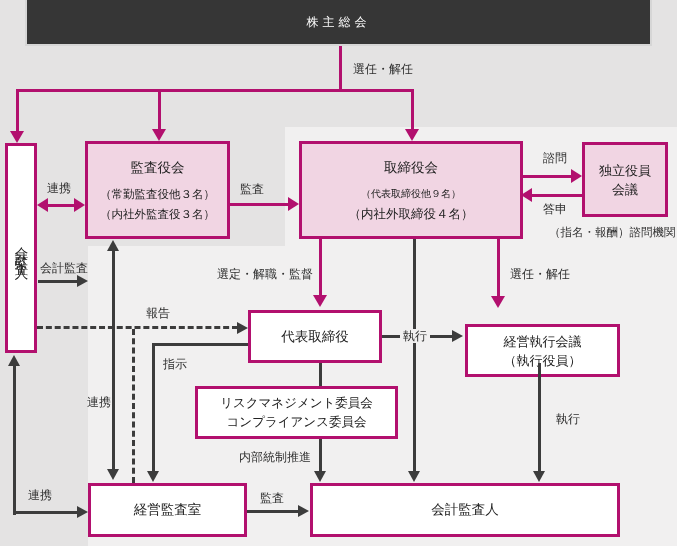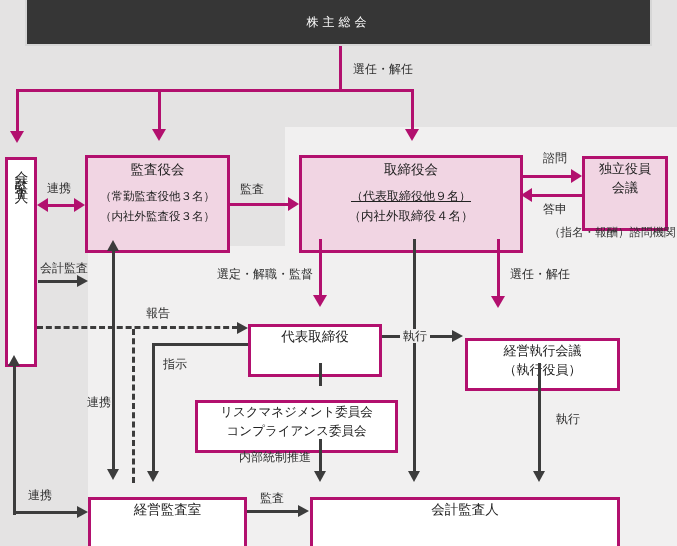--- a/index.html
+++ b/index.html
@@ -5,21 +5,21 @@
   html,body{margin:0;padding:0;}
   body{background:#ffffff;font-family:"Liberation Sans","DejaVu Sans",sans-serif;}
   #stage{position:relative;width:677px;height:546px;background:#e4e3e3;overflow:hidden;
          color:#2b2b2b;-webkit-font-smoothing:antialiased;}
   #stage *{box-sizing:border-box;}
   .panel{position:absolute;background:#f1f0f0;}
   .bar{position:absolute;background:#363636;color:#ffffff;text-align:center;
        font-size:12px;letter-spacing:4px;line-height:44px;
        border:2px solid #d6d6d6;border-top:none;}
   .box{position:absolute;border:3px solid #b2106e;display:flex;flex-direction:column;
-       align-items:center;text-align:center;color:#222;margin-top:14px;}
+       align-items:center;justify-content:center;text-align:center;color:#222;}
   .pink{background:#f1d5e3;}
   .white{background:#ffffff;}
   .line-m{position:absolute;background:#b2106e;}
   .line-d{position:absolute;background:#3c3c3c;}
   .dash-h{position:absolute;height:0;border-top:3px dashed #3c3c3c;}
   .dash-v{position:absolute;width:0;border-left:3px dashed #3c3c3c;}
   .tri{position:absolute;width:0;height:0;border-style:solid;}
   .tm-down {border-width:12px 7px 0 7px;border-color:#b2106e transparent transparent transparent;}
   .tm-right{border-width:7px 0 7px 11px;border-color:transparent transparent transparent #b2106e;}
   .tm-left {border-width:7px 11px 7px 0;border-color:transparent #b2106e transparent transparent;}
@@ -56,21 +56,21 @@
   </div>
 
   <div class="box pink" style="left:85px;top:141px;width:145px;height:98px;padding-top:2px;">
     <div class="t-main" style="margin-bottom:6px;">監査役会</div>
     <div class="t-sub">（常勤監査役他３名）</div>
     <div class="t-sub">（内社外監査役３名）</div>
   </div>
 
   <div class="box pink" style="left:299px;top:141px;width:224px;height:98px;padding-top:2px;">
     <div class="t-main" style="margin-bottom:6px;">取締役会</div>
-    <div class="t-sub" style="font-size:12px;text-decoration:underline;">（代表取締役他９名）</div>
+    <div class="t-sub" style="font-size:10px;">（代表取締役他９名）</div>
     <div class="t-sub" style="font-size:12.5px;">（内社外取締役４名）</div>
   </div>
 
   <div class="box pink" style="left:582px;top:142px;width:86px;height:75px;">
     <div style="font-size:13px;line-height:19px;">独立役員</div>
     <div style="font-size:13px;line-height:19px;">会議</div>
   </div>
   <div class="lbl" style="left:549px;top:225px;font-size:11.5px;">（指名・報酬）諮問機関</div>
 
   <div class="lbl" style="left:47px;top:181px;">連携</div>

